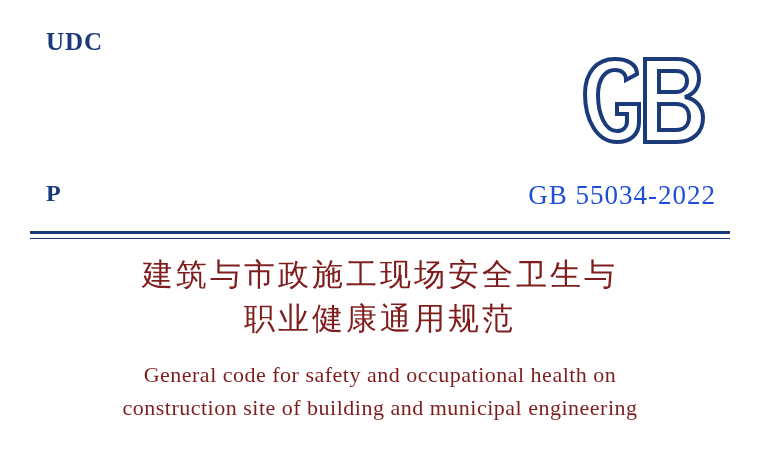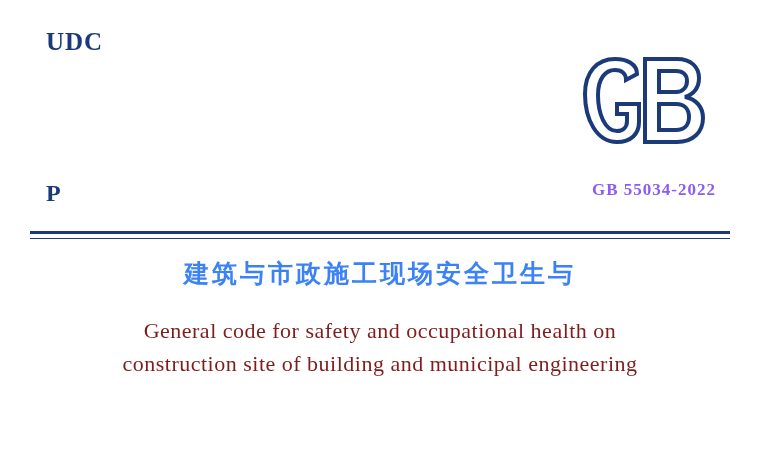--- a/index.html
+++ b/index.html
@@ -61,24 +61,24 @@
     letter-spacing: 5px;
     color: #1b3a7a;
     white-space: nowrap;
   }
 
   .std-number {
     position: absolute;
     right: 44px;
     top: 180px;
     font-family: "Liberation Serif", serif;
-    font-weight: bold;
-    font-size: 17px;
+    font-weight: normal;
+    font-size: 27px;
     letter-spacing: 1px;
-    color: #8b5cf6;
+    color: #1d4ed8;
     white-space: nowrap;
   }
 
   
   .gb-logo {
     position: absolute;
     right: 48px;
     top: 54px;
     width: 135px;
     height: 96px;
@@ -109,25 +109,25 @@
   .title-zone {
     position: absolute;
     left: 0;
     right: 0;
     top: 252px;
     text-align: center;
   }
 
   .title-cn {
     font-family: "DejaVu Sans", sans-serif;
-    font-weight: bold;
-    font-size: 25px;
+    font-weight: normal;
+    font-size: 31px;
     line-height: 44px;
     letter-spacing: 3px;
-    color: #3b82f6;
+    color: #7f1d1d;
   }
 
   .title-en {
     margin-top: 18px;
     font-family: "Liberation Serif", serif;
     font-size: 22px;
     line-height: 33px;
     letter-spacing: 0.5px;
     color: #7f1d1d;
   }
@@ -156,17 +156,18 @@
         </g>
       </svg>
     </div>
 
     <div class="rule-thick"></div>
     <div class="rule-thin"></div>
   </div>
 
   <div class="title-zone">
     <div class="title-cn">建筑与市政施工现场安全卫生与</div>
+    <div class="title-cn">职业健康通用规范</div>
     <div class="title-en">General code for safety and occupational health on</div>
     <div class="title-en" style="margin-top:0">construction site of building and municipal engineering</div>
   </div>
 
 </div>
 
 </body></html>

